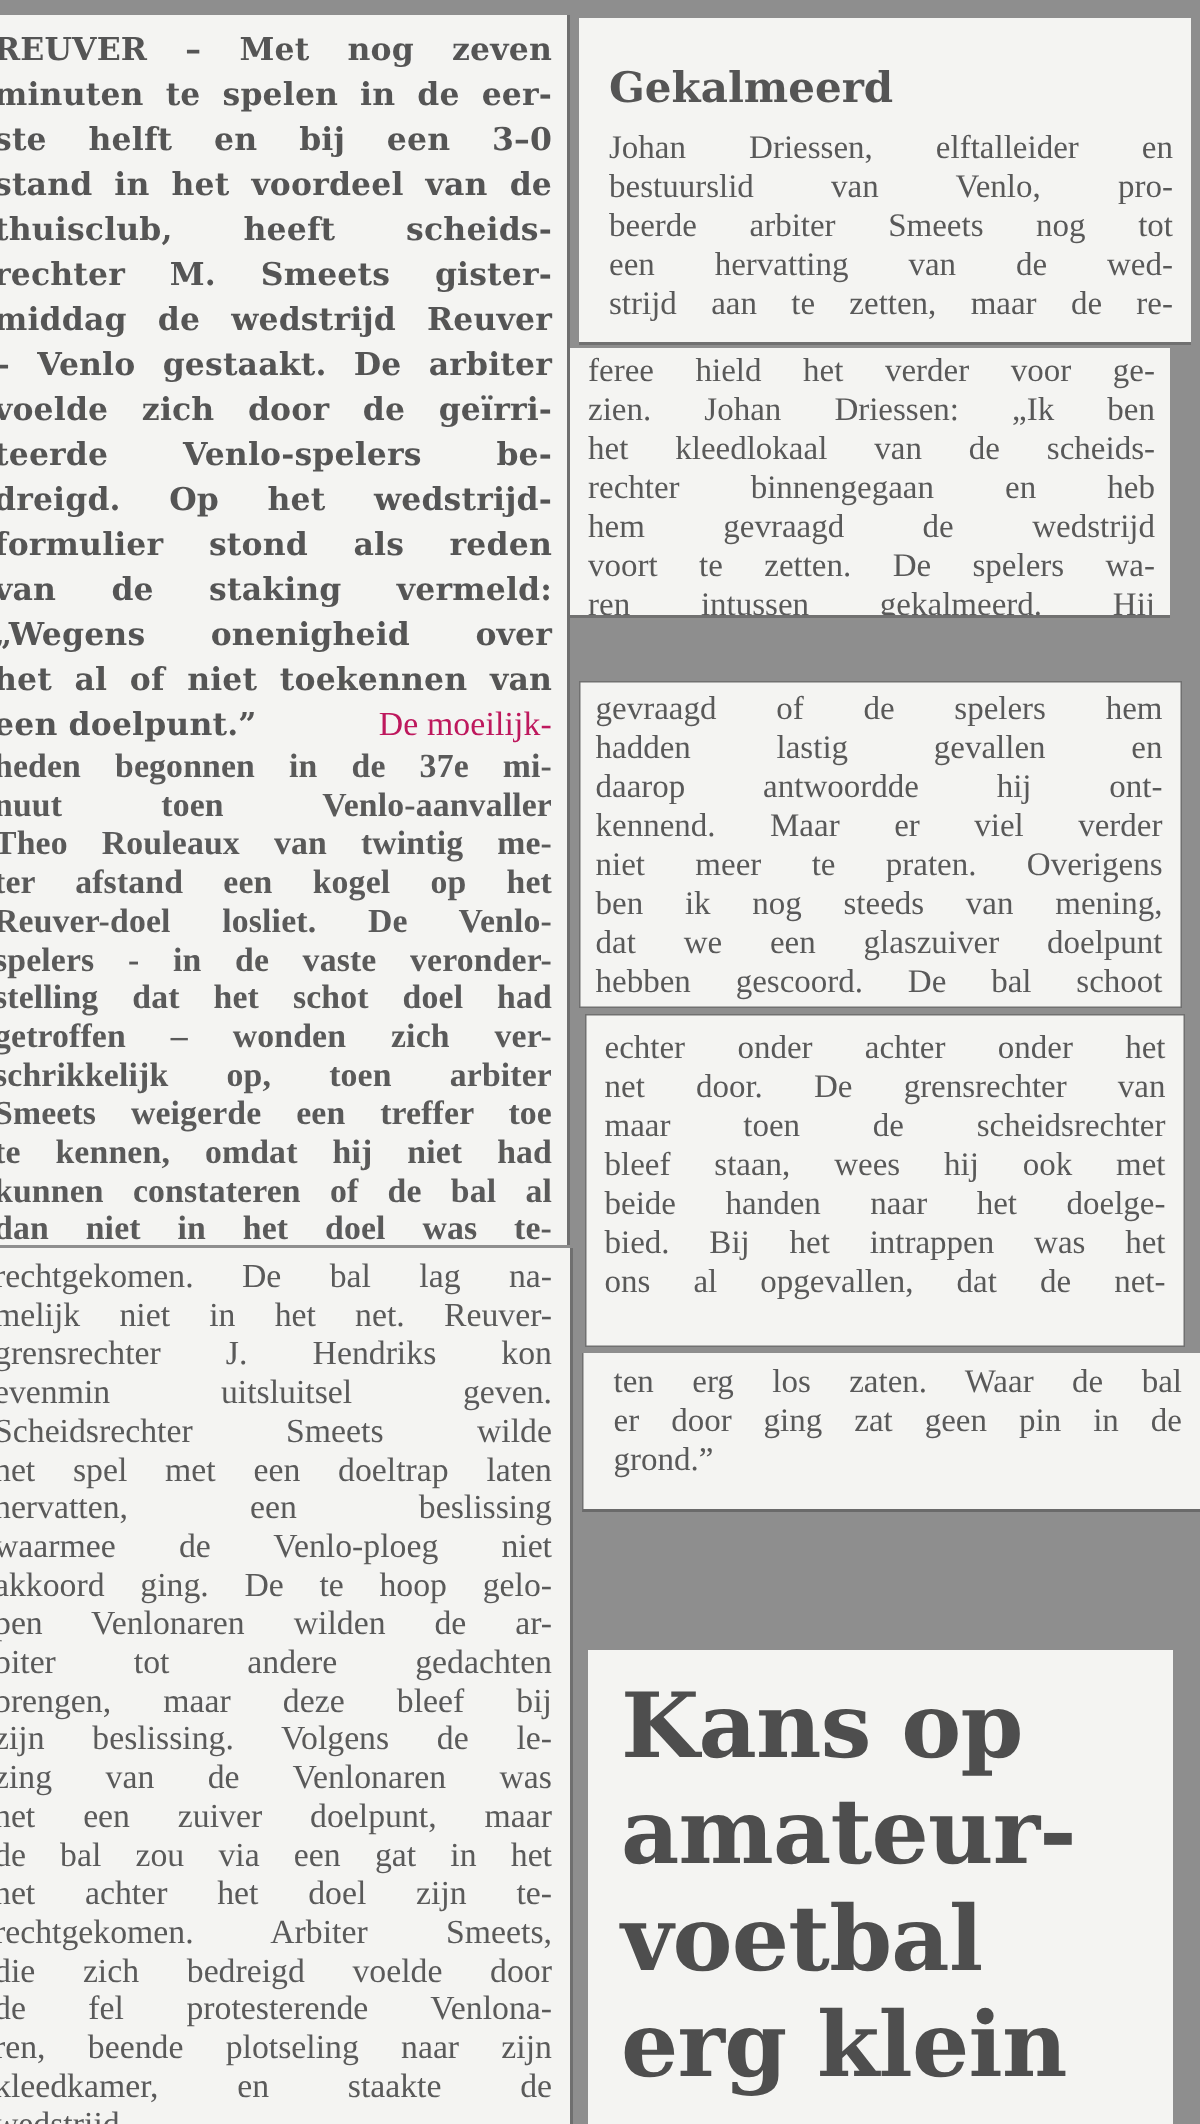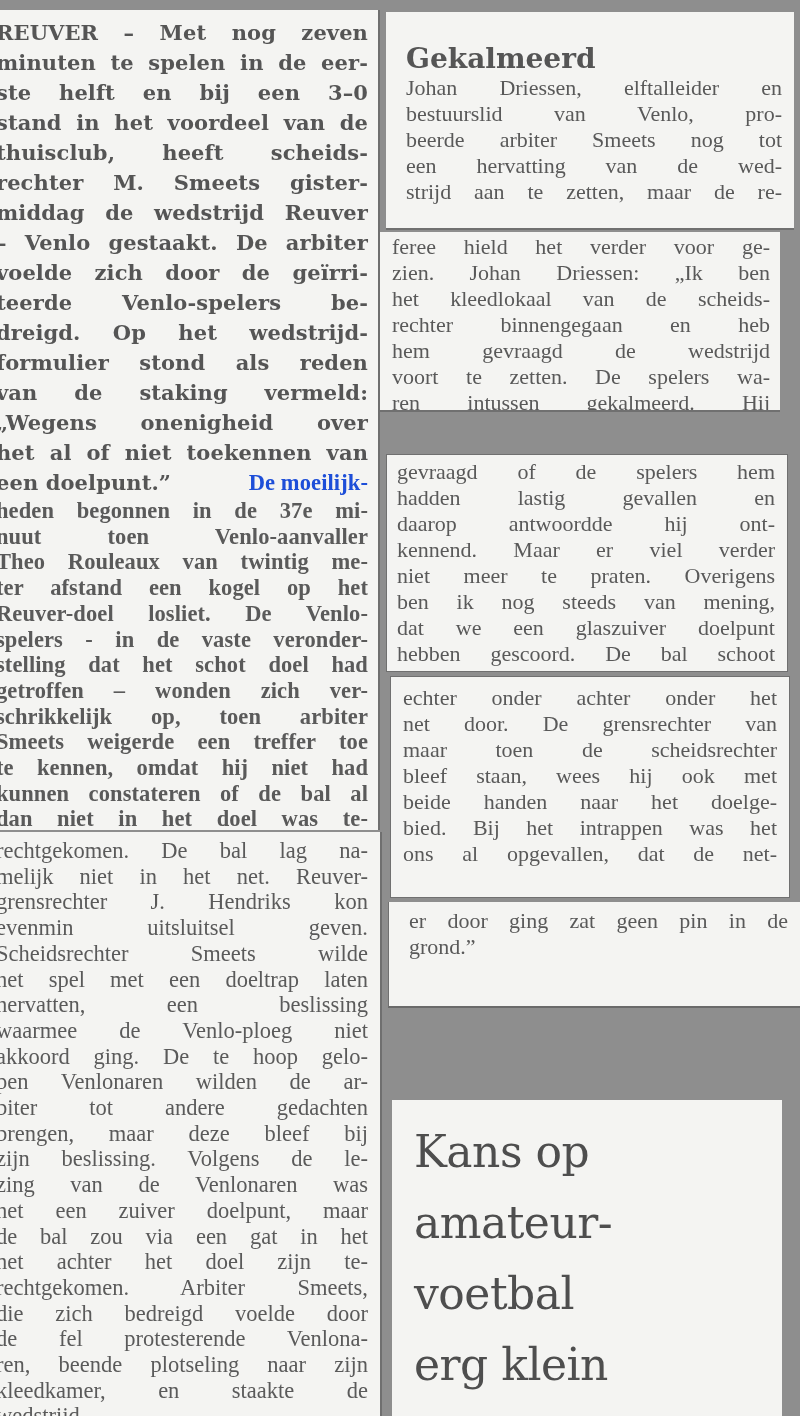--- a/index.html
+++ b/index.html
@@ -41,26 +41,26 @@
     line-height: 26px;
     color: #595959;
   }
   .last { text-align-last: left !important; }
   .subhead {
     font-family: "DejaVu Serif", serif;
     font-weight: bold;
     font-size: 28px;
     color: #555;
     display: block;
-    margin-bottom: 0;
+    margin-bottom: 10px;
   }
   .bighead .line {
     font-family: "DejaVu Serif", serif;
-    font-weight: normal;
-    font-size: 44px;
+    font-weight: bold;
+    font-size: 60px;
     line-height: 71px;
     color: #4e4e4e;
     text-align: right;
     text-align-last: left;
     letter-spacing: -0.5px;
   }
 </style>
 </head>
 <body>
 
@@ -76,21 +76,21 @@
     <span class="line">– Venlo gestaakt. De arbiter</span>
     <span class="line">voelde zich door de geïrri-</span>
     <span class="line">teerde Venlo-spelers be-</span>
     <span class="line">dreigd. Op het wedstrijd-</span>
     <span class="line">formulier stond als reden</span>
     <span class="line">van de staking vermeld:</span>
     <span class="line">„Wegens onenigheid over</span>
     <span class="line">het al of niet toekennen van</span>
     <span class="line" style="display:flex; justify-content:space-between;">
       <span>een doelpunt.”</span>
-      <span style="font-family:'Liberation Serif',serif; font-weight:bold; font-size:22.5px; color:#1d4ed8;">De moeilijk-</span>
+      <span style="font-family:'Liberation Serif',serif; font-weight:normal; font-size:22.5px; color:#be185d;">De moeilijk-</span>
     </span>
   </div>
   <div class="body" style="padding-top:0;">
     <span class="line">heden begonnen in de 37e mi-</span>
     <span class="line">nuut toen Venlo-aanvaller</span>
     <span class="line">Theo Rouleaux van twintig me-</span>
     <span class="line">ter afstand een kogel op het</span>
     <span class="line">Reuver-doel losliet. De Venlo-</span>
     <span class="line">spelers - in de vaste veronder-</span>
     <span class="line">stelling dat het schot doel had</span>
@@ -164,20 +164,21 @@
   <span class="line">echter onder achter onder het</span>
   <span class="line">net door. De grensrechter van</span>
   <span class="line">maar toen de scheidsrechter</span>
   <span class="line">bleef staan, wees hij ook met</span>
   <span class="line">beide handen naar het doelge-</span>
   <span class="line">bied. Bij het intrappen was het</span>
   <span class="line">ons al opgevallen, dat de net-</span>
 </div>
 
 <div class="clip rbody" style="left:388px; top:902px; width:412px; height:106px; padding:6px 12px 0 20px; border-bottom:2px solid #6a6a6a; border-left:1px solid #707070;">
+  <span class="line">ten erg los zaten. Waar de bal</span>
   <span class="line">er door ging zat geen pin in de</span>
   <span class="line last">grond.”</span>
 </div>
 
 <div class="clip bighead" style="left:392px; top:1100px; width:390px; height:320px; padding:16px 10px 0 22px;">
   <h1 style="margin:0;">
     <span class="line">Kans op</span>
     <span class="line">amateur-</span>
     <span class="line">voetbal</span>
     <span class="line">erg klein</span>

